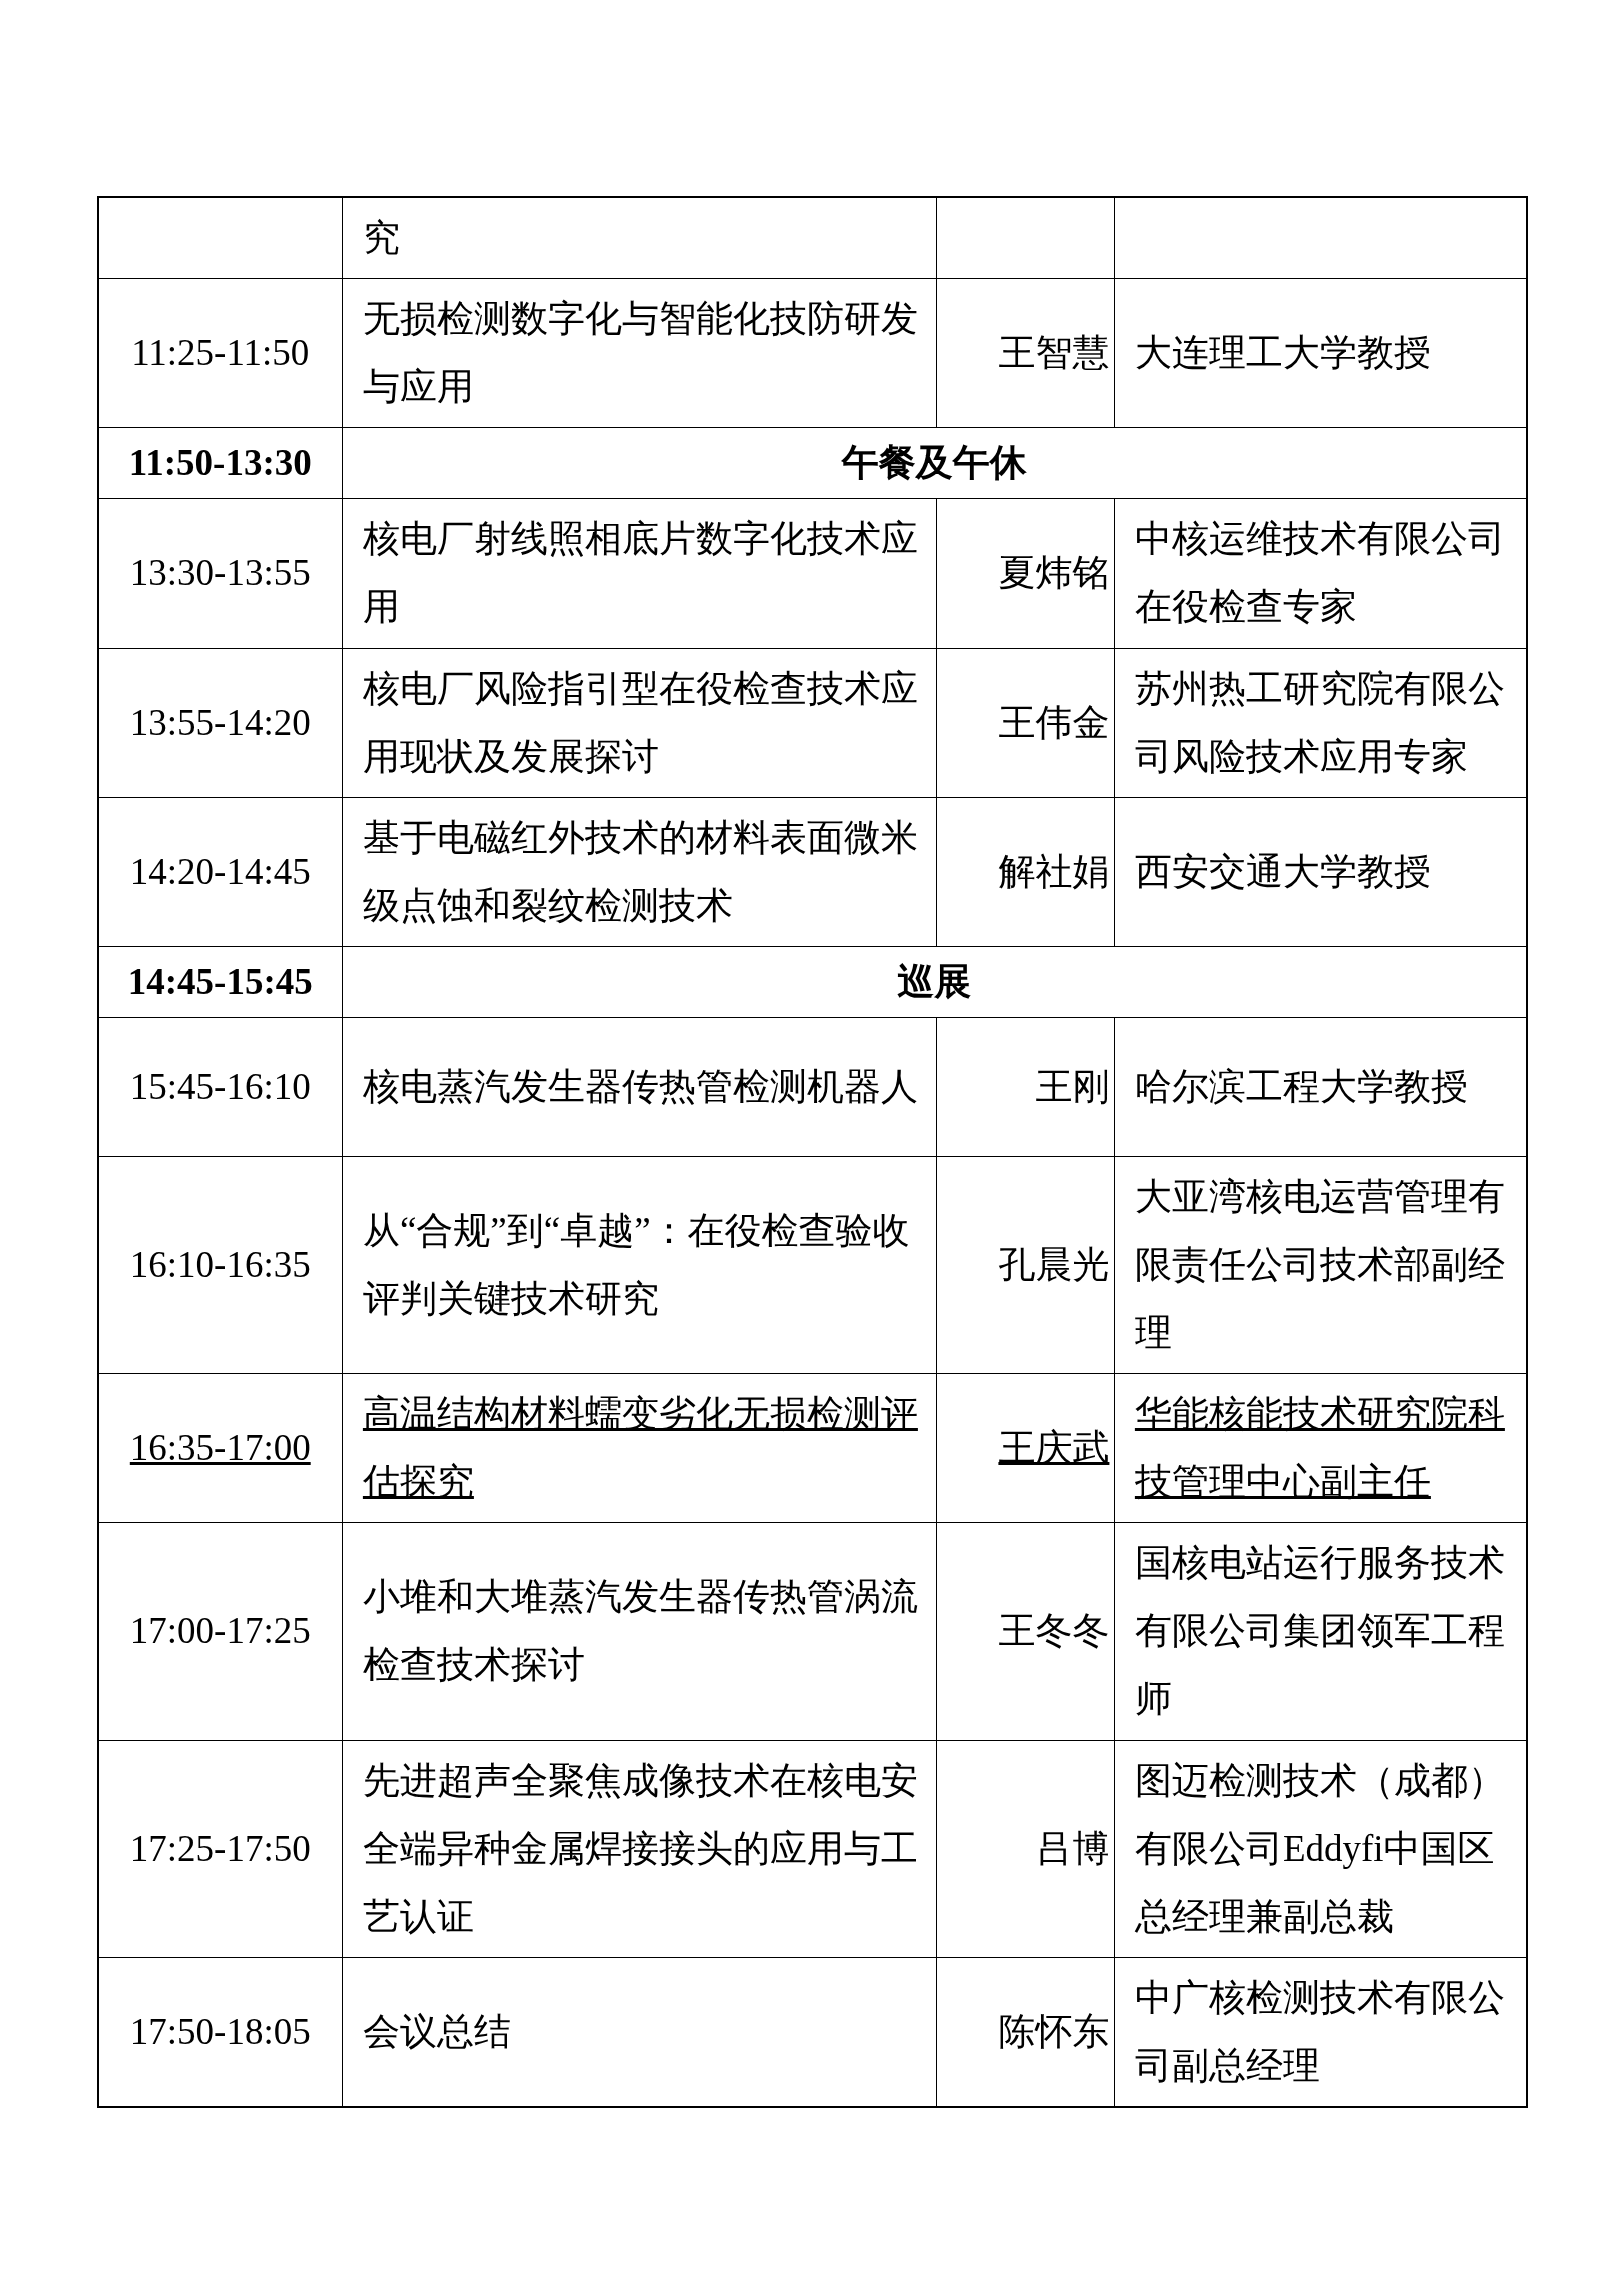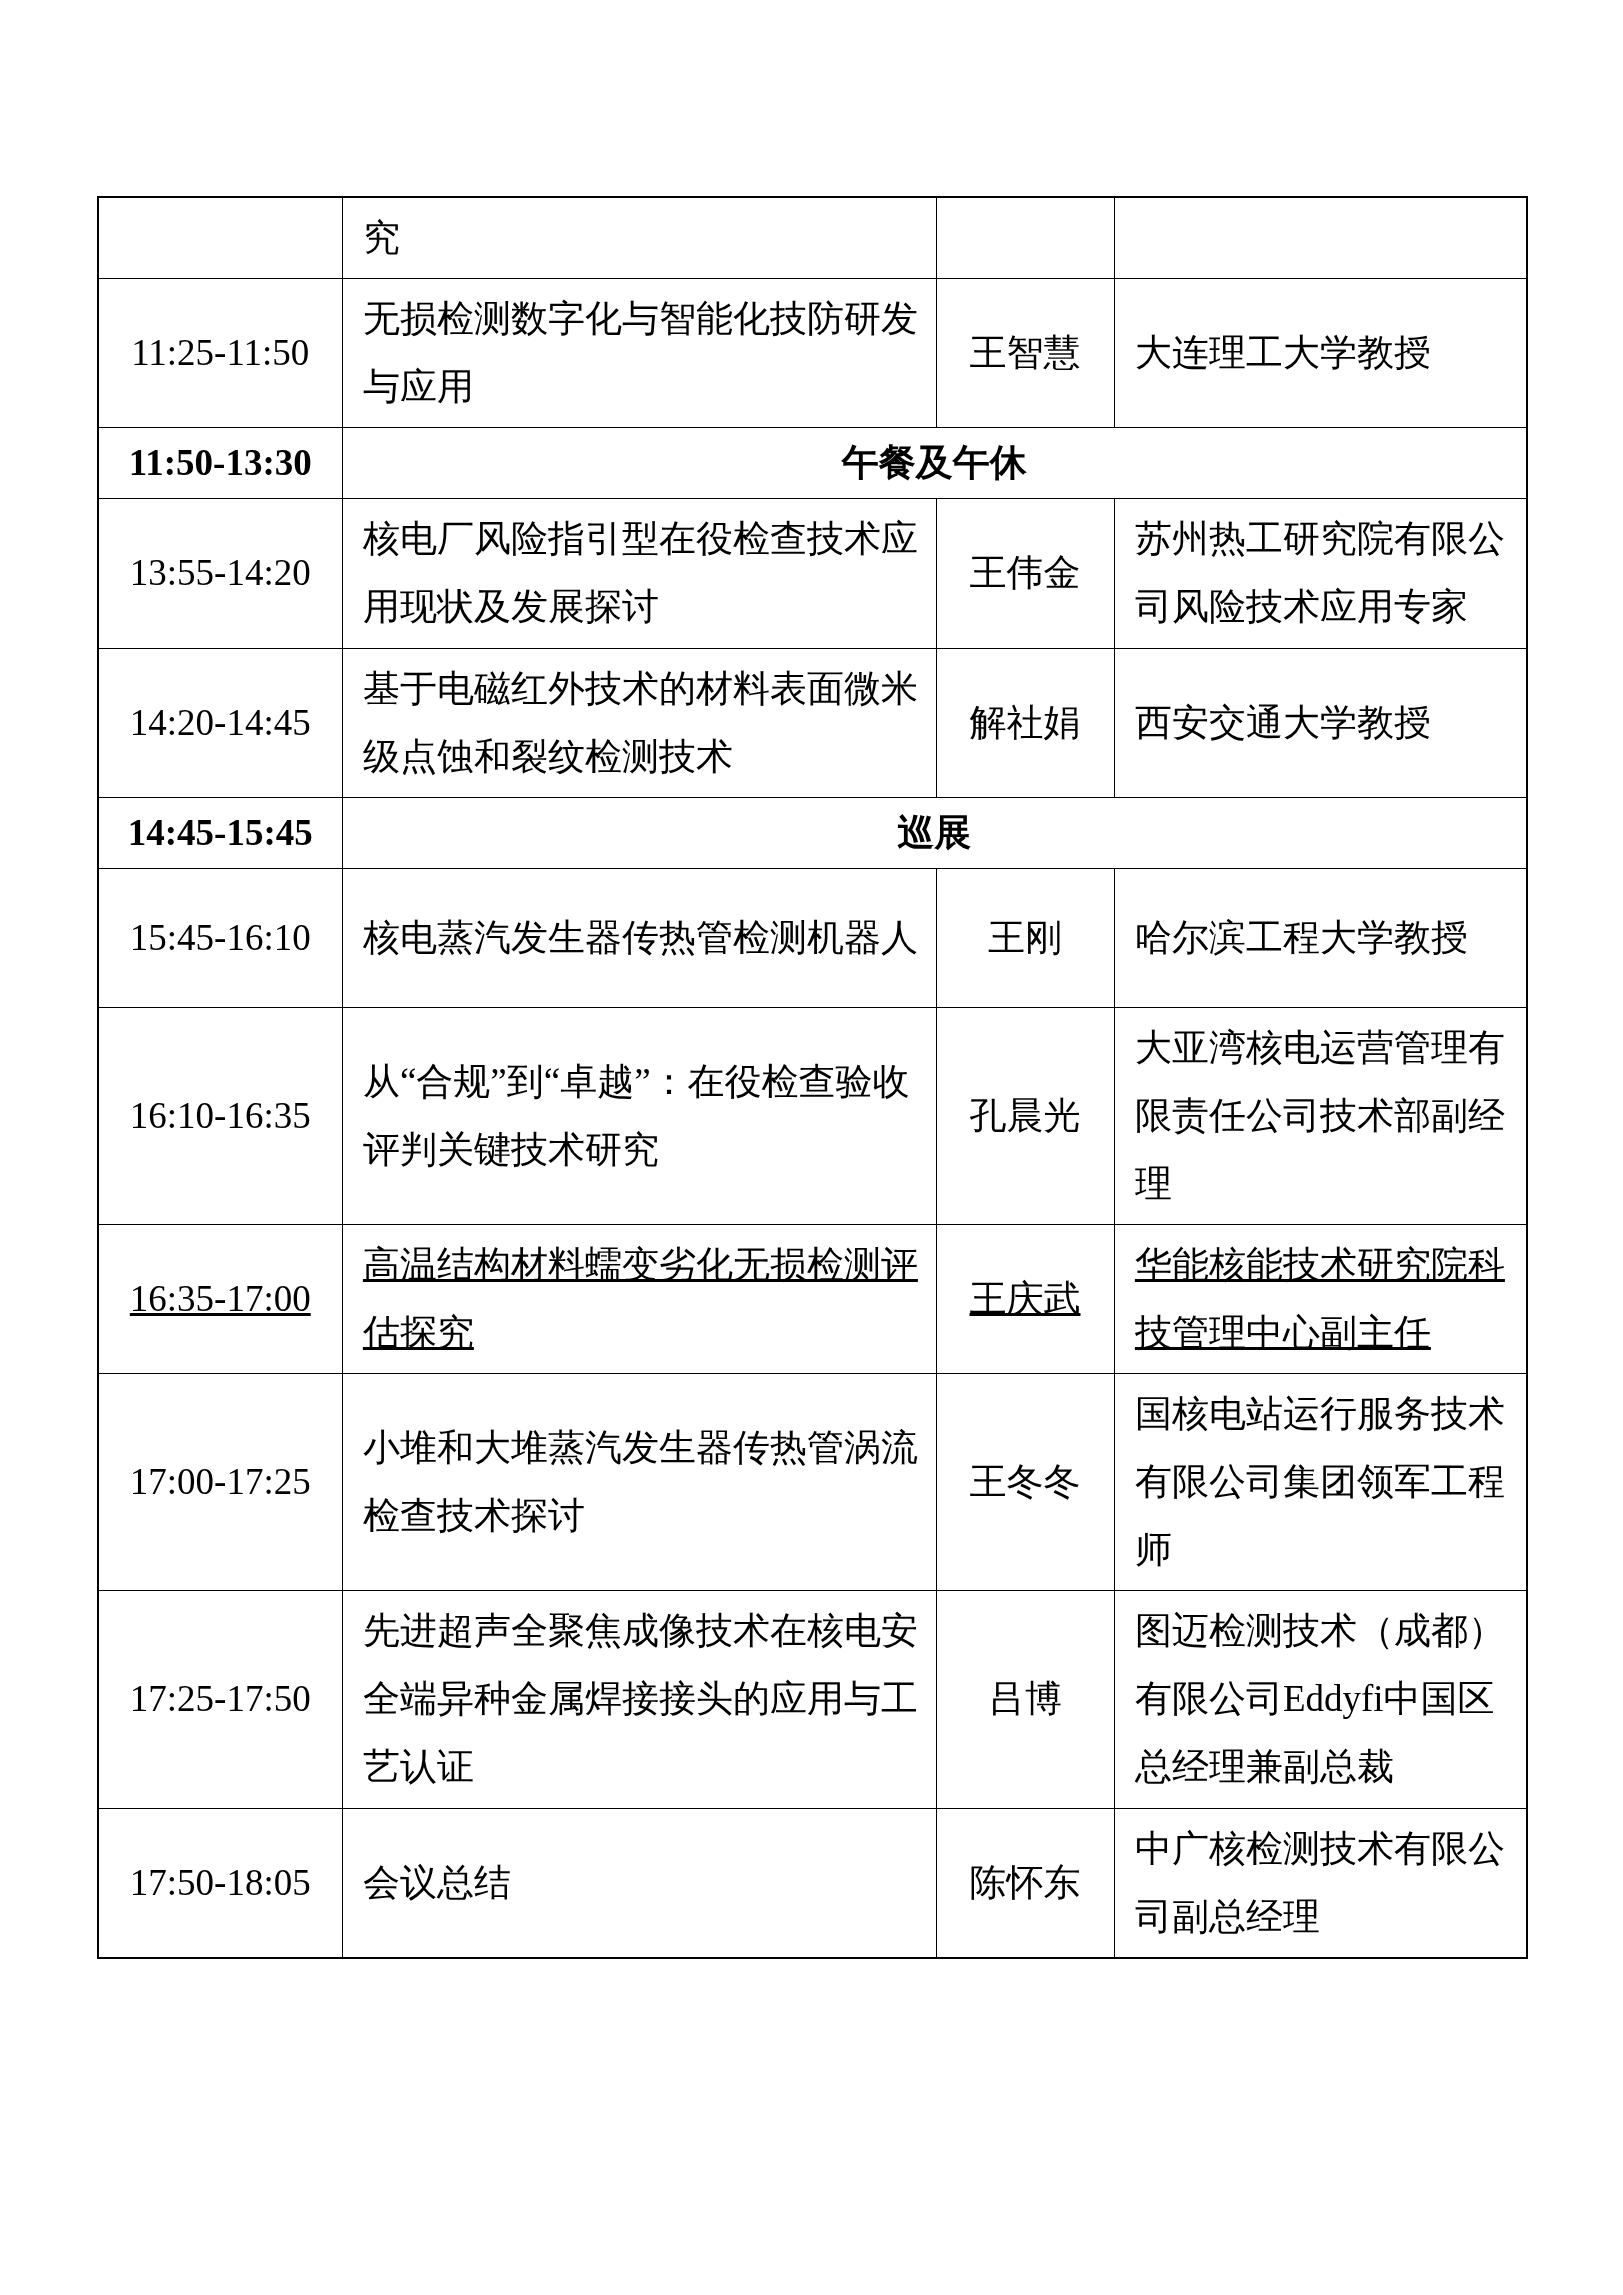--- a/index.html
+++ b/index.html
@@ -33,21 +33,21 @@
   td {
     border: 1.5px solid #000000;
     font-size: 37px;
     line-height: 68px;
     vertical-align: middle;
     overflow: hidden;
     word-break: break-word;
   }
   .c-time   { text-align: center; padding: 0 3.1px; }
   .c-topic  { text-align: left;  padding: 6.1px 15.3px 6.1px 20.4px; }
-  .c-speaker{ text-align: center; padding: 0 4.1px; }
+  .c-speaker{ text-align: right; padding: 0 4.1px; }
   .c-aff    { text-align: left;  padding: 6.1px 12.3px 6.1px 20.4px; }
   .center   { text-align: center; }
   .bold     { font-weight: 700; }
 </style>
 </head>
 <body>
 
 <div class="page">
   <table class="agenda">
     <colgroup>
@@ -65,20 +65,26 @@
         </tr>
         <tr style="height: 138px;">
           <td class="c-time">11:25-11:50</td>
           <td class="c-topic">无损检测数字化与智能化技防研发与应用</td>
           <td class="c-speaker">王智慧</td>
           <td class="c-aff">大连理工大学教授</td>
         </tr>
         <tr style="height: 70px;">
           <td class="c-time bold">11:50-13:30</td>
           <td class="center bold" colspan="3">午餐及午休</td>
+        </tr>
+        <tr style="height: 133px;">
+          <td class="c-time">13:30-13:55</td>
+          <td class="c-topic">核电厂射线照相底片数字化技术应用</td>
+          <td class="c-speaker">夏炜铭</td>
+          <td class="c-aff">中核运维技术有限公司在役检查专家</td>
         </tr>
         <tr style="height: 133px;">
           <td class="c-time">13:55-14:20</td>
           <td class="c-topic">核电厂风险指引型在役检查技术应用现状及发展探讨</td>
           <td class="c-speaker">王伟金</td>
           <td class="c-aff">苏州热工研究院有限公司风险技术应用专家</td>
         </tr>
         <tr style="height: 133px;">
           <td class="c-time">14:20-14:45</td>
           <td class="c-topic">基于电磁红外技术的材料表面微米级点蚀和裂纹检测技术</td>

